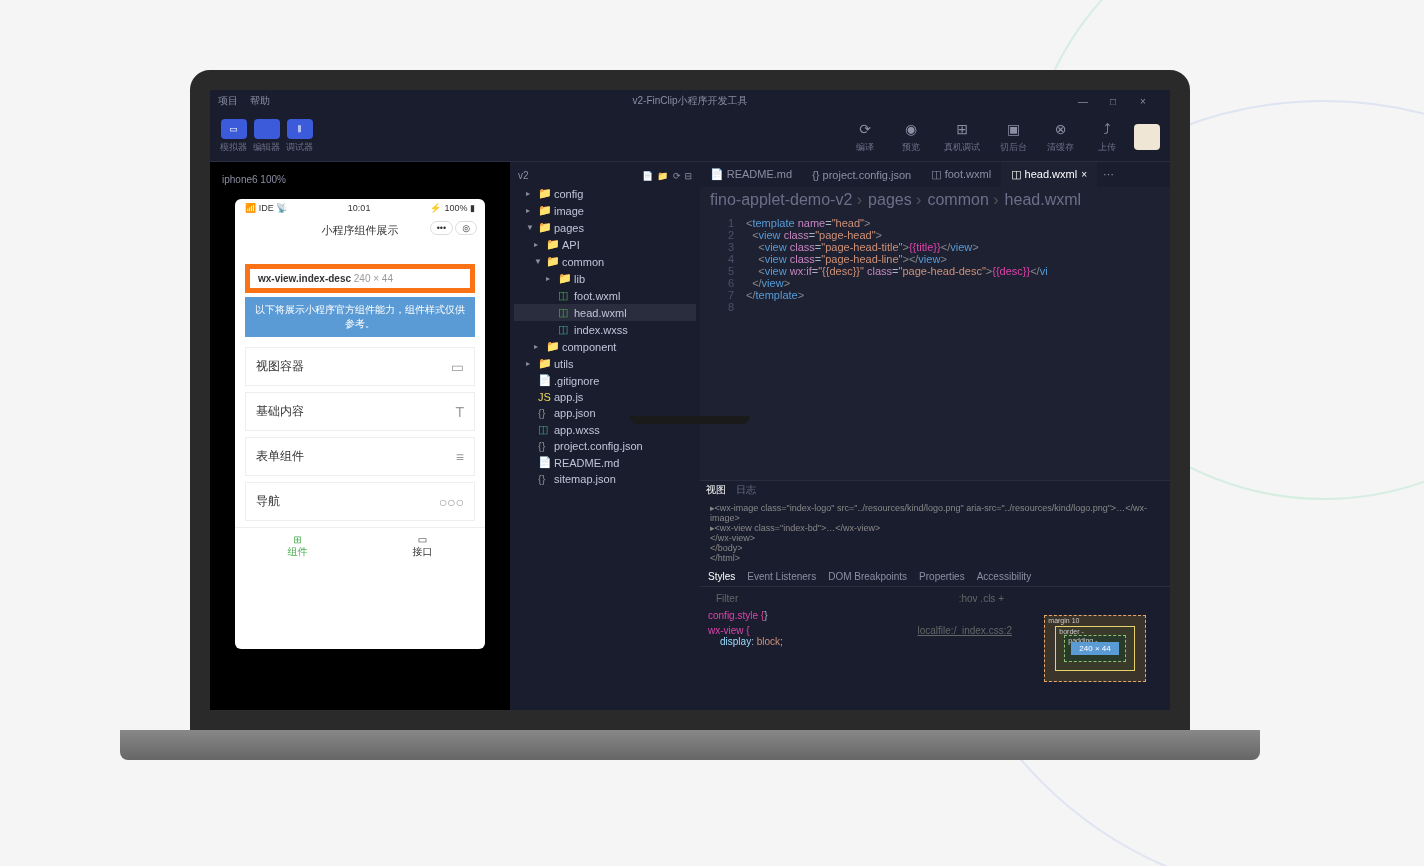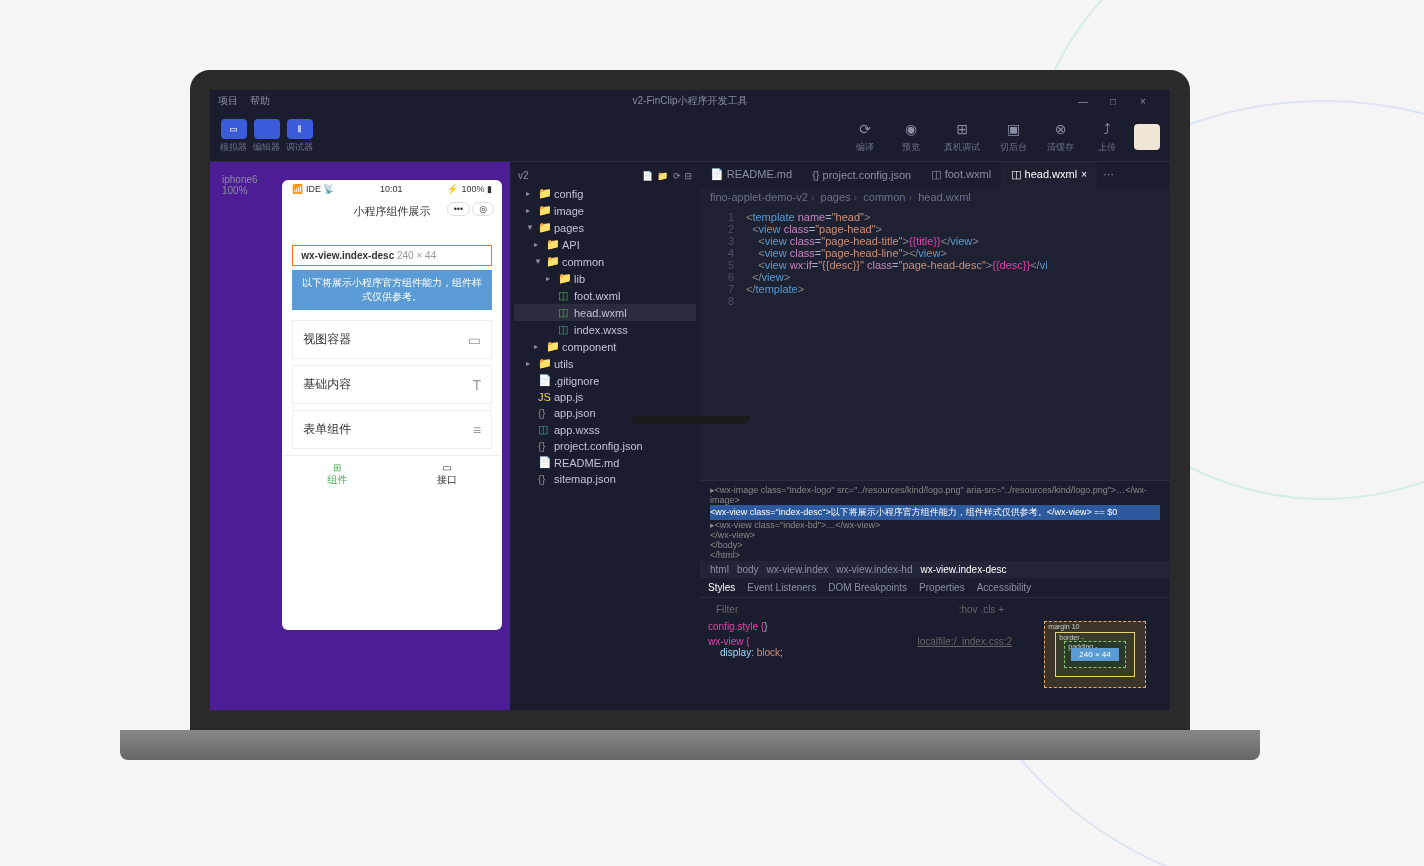--- a/index.html
+++ b/index.html
@@ -15,28 +15,28 @@
 .wintitle{position:absolute;left:50%;transform:translateX(-50%);color:#8a8fa3}
 .wincontrols{margin-left:auto;display:flex;gap:4px}
 .wincontrols span{width:14px;text-align:center}
 .toolbar{height:50px;background:#1a1d2e;display:flex;align-items:center;padding:0 10px;border-bottom:1px solid #2a2d3e}
 .toolbtn{display:flex;flex-direction:column;align-items:center;margin-right:6px;font-size:9px;color:#6a7089}
 .toolbtn .ico{width:26px;height:20px;background:#3b5bdb;border-radius:4px;display:flex;align-items:center;justify-content:center;color:#fff;margin-bottom:2px}
 .toolright{margin-left:auto;display:flex;gap:14px}
 .toolright .toolbtn .ico{background:transparent;color:#8a8fa3;font-size:14px}
 .avatar{width:26px;height:26px;background:#f0e6d6;border-radius:4px;margin-left:8px}
 .main{display:flex;height:calc(100% - 72px)}
-.simpanel{width:300px;background:#4c1d95;padding:8px;display:flex;flex-direction:row}
+.simpanel{width:300px;background:#000000;padding:8px;display:flex;flex-direction:column}
 .simhdr{font-size:10px;color:#8a8fa3;padding:4px}
 .phone{width:250px;height:450px;background:#fff;border-radius:6px;margin:10px auto;overflow:hidden;font-size:11px;color:#333}
 .pstatus{display:flex;justify-content:space-between;padding:4px 10px;font-size:9px}
 .ptitle{text-align:center;padding:6px;font-weight:500;position:relative}
 .pmenu{position:absolute;right:8px;top:4px;display:flex;gap:2px}
 .pmenu span{border:1px solid #ddd;border-radius:10px;padding:1px 6px;font-size:9px}
-.tooltip{background:#fff;border:1px solid #f97316;padding:4px 8px;margin:20px 10px 4px;font-size:10px;color:#333}
+.tooltip{background:#fff;border:5px solid #f97316;padding:4px 8px;margin:20px 10px 4px;font-size:10px;color:#333}
 .tooltip .dim{color:#999}
 .highlight{background:#5b9bd5;color:#fff;padding:6px;margin:0 10px 10px;font-size:10px;text-align:center}
 .listitem{background:#fff;border:1px solid #eee;margin:6px 10px;padding:10px;display:flex;justify-content:space-between;align-items:center;font-size:12px}
 .listitem .licon{color:#999;font-size:14px}
 .ptabs{display:flex;border-top:1px solid #eee;margin-top:auto}
 .ptab{flex:1;text-align:center;padding:6px;font-size:10px}
 .ptab.active{color:#4caf50}
 .filetree{width:190px;background:#1a1d2e;padding:4px;font-size:11px;color:#c0c5d8;overflow:auto}
 .ftitle{display:flex;align-items:center;padding:4px;color:#8a8fa3;font-size:10px}
 .ftitle .ficons{margin-left:auto;display:flex;gap:4px;font-size:9px}
@@ -45,21 +45,21 @@
 .fnode.sel{background:#2a2d3e}
 .fico{width:12px;display:inline-block}
 .fico.folder{color:#5b9bd5}.fico.js{color:#f0db4f}.fico.json{color:#888}.fico.wxml{color:#4caf50}.fico.wxss{color:#4a8}
 .chev{font-size:8px;color:#8a8fa3;width:8px}
 .editor{flex:1;background:#1e2132;display:flex;flex-direction:column;min-width:0}
 .tabs{display:flex;background:#1a1d2e;font-size:11px;overflow:hidden}
 .tab{padding:6px 10px;color:#8a8fa3;cursor:pointer;display:flex;align-items:center;gap:4px;white-space:nowrap}
 .tab.active{background:#1e2132;color:#fff}
 .tab .close{font-size:10px}
 .tabmore{padding:6px;color:#8a8fa3}
-.breadcrumb{padding:4px 10px;font-size:11px;color:#6a7089;display:flex;gap:6px}
+.breadcrumb{padding:4px 10px;font-size:16px;color:#6a7089;display:flex;gap:6px}
 .breadcrumb span:not(:last-child)::after{content:" ›";color:#555}
 .code{padding:4px 0;font-family:monospace;font-size:11px;flex:1;overflow:auto}
 .cline{display:flex;padding:0 10px}
 .lnum{width:24px;color:#4a5068;text-align:right;margin-right:12px;user-select:none}
 .ctxt{color:#abb2bf;white-space:pre}
 .tag{color:#888}.attr{color:#c586c0}.str{color:#ce9178}.brace{color:#d4a}.kw{color:#569cd6}
 .devtools{height:230px;background:#1a1d2e;border-top:1px solid #2a2d3e;display:flex;flex-direction:column;font-size:10px}
 .dttabs{display:flex;padding:2px 6px;gap:10px;color:#6a7089}
 .dttabs span.active{color:#fff}
 .dom{padding:4px 10px;font-family:monospace;color:#888;font-size:9px;max-height:80px;overflow:hidden}
@@ -174,20 +174,24 @@
                 <span class="licon">▭</span>
               </div>
               <div class="listitem">
                 <span>基础内容</span>
                 <span class="licon">T</span>
               </div>
               <div class="listitem">
                 <span>表单组件</span>
                 <span class="licon">≡</span>
               </div>
+              <div class="listitem">
+                <span>导航</span>
+                <span class="licon">○○○</span>
+              </div>
             </div>
       <div style="flex:1"></div>
       <div class="ptabs" id="sim-tabs">
               <div class="ptab active"><div>⊞</div>组件</div>
               <div class="ptab "><div>▭</div>接口</div>
             </div>
     </div>
   </div>
 
   <div class="filetree">
@@ -265,34 +269,30 @@
               <span class="lnum">7</span>
               <span class="ctxt"><span class="tag">&lt;/</span><span class="kw">template</span><span class="tag">&gt;</span></span>
             </div>
             <div class="cline">
               <span class="lnum">8</span>
               <span class="ctxt"></span>
             </div>
           </div>
 
     <div class="devtools">
+      <div class="dttabs">
+        <span class="active">视图</span>
+        <span>日志</span>
+      </div>
       <div class="dom" id="dom">
               <div class="">▸&lt;wx-image class="index-logo" src="../resources/kind/logo.png" aria-src="../resources/kind/logo.png"&gt;…&lt;/wx-image&gt;</div>
-              <div class="sel">  &lt;wx-view class="index-desc"&gt;以下将展示小程序官方组件能力，组件样式仅供参考。&lt;/wx-view&gt; == $0</div>
               <div class="">▸&lt;wx-view class="index-bd"&gt;…&lt;/wx-view&gt;</div>
               <div class="">&lt;/wx-view&gt;</div>
               <div class="">&lt;/body&gt;</div>
               <div class="">&lt;/html&gt;</div>
-            </div>
-      <div class="domcrumb" id="domcrumb">
-              <span class="">html</span>
-              <span class="">body</span>
-              <span class="">wx-view.index</span>
-              <span class="">wx-view.index-hd</span>
-              <span class="active">wx-view.index-desc</span>
             </div>
       <div class="styletabs" id="styletabs">
               <span class="active">Styles</span>
               <span class="">Event Listeners</span>
               <span class="">DOM Breakpoints</span>
               <span class="">Properties</span>
               <span class="">Accessibility</span>
             </div>
       <div class="stylespanel">
         <div class="cssrules">

